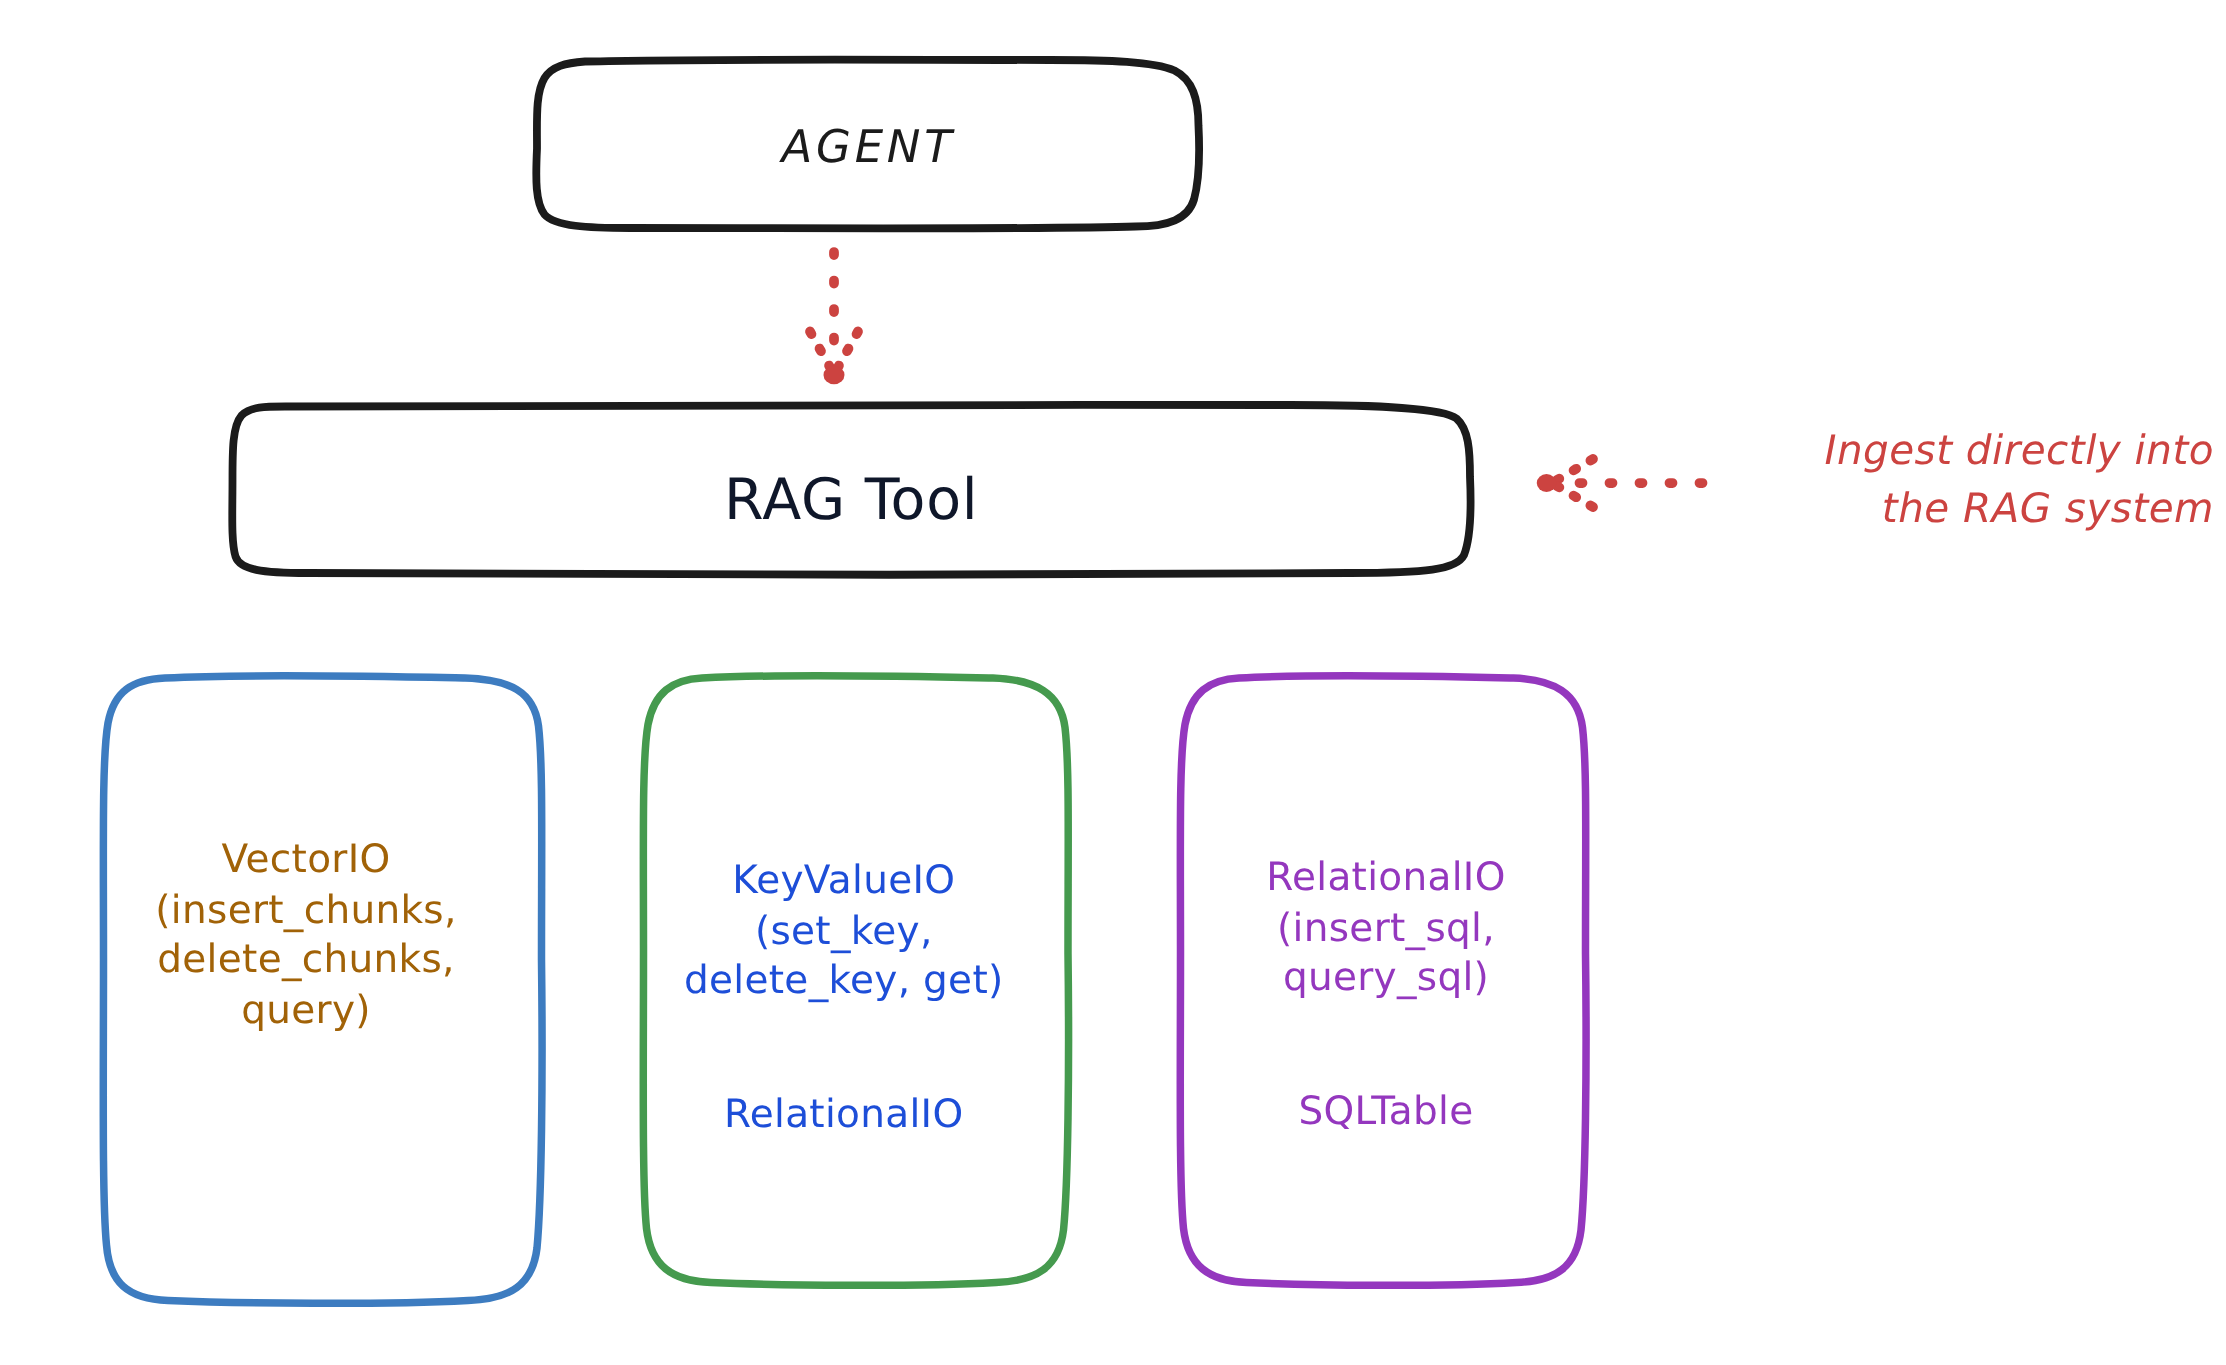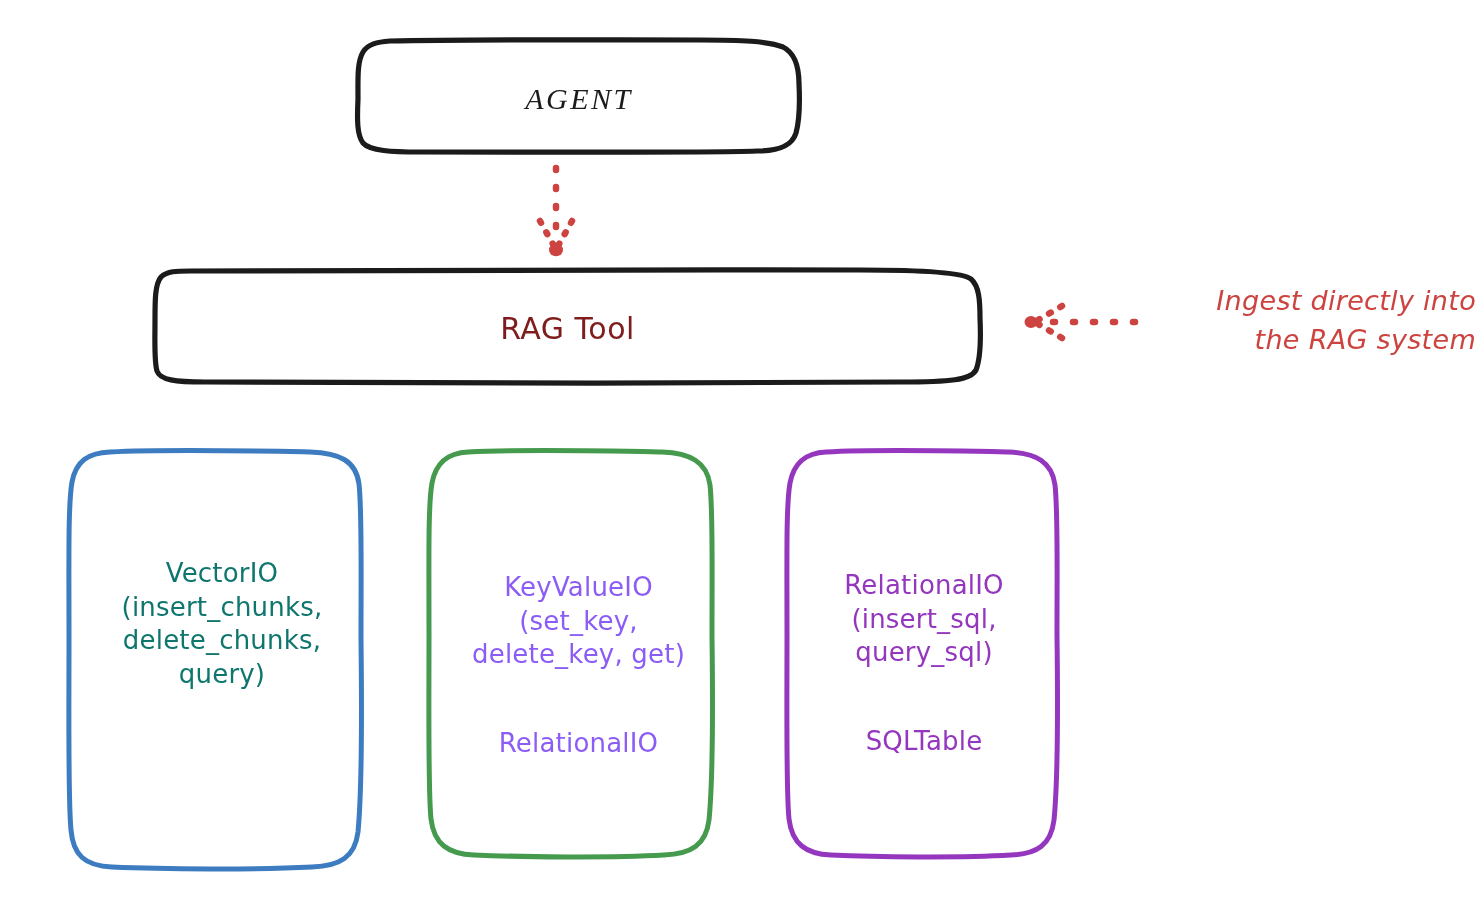--- a/index.html
+++ b/index.html
@@ -36,45 +36,44 @@
     white-space: pre-line;
     letter-spacing: 0.2px;
   }
 
   .title-text {
     font-size: 30px;
     font-weight: 400;
     color: #1b1b1b;
     font-style: italic;
     letter-spacing: 2.5px;
-    font-family: Liberation Serif, serif;
   }
 
   .plain-title {
-    font-size: 30px;
+    font-size: 38px;
     font-weight: 400;
-    color: #7f1d1d;
+    color: #0f172a;
     font-style: normal;
     letter-spacing: 0.5px;
   }
 
   .leaf-text {
     font-size: 26px;
     font-weight: 400;
   }
 
   .leaf-sub {
     font-size: 26px;
     font-weight: 400;
     margin-top: 34px;
   }
   #agent-label     { left: 358px; top: 79px;  width: 442px; }
   #ragtool-label   { left: 155px; top: 309px; width: 825px; }
-  #vectorio-text   { left: 76px;  top: 536px; width: 292px; color: #0f766e; text-align: center; }
-  #keyvalue-text   { left: 436px; top: 550px; width: 285px; color: #8b5cf6; }
+  #vectorio-text   { left: 58px;  top: 536px; width: 292px; color: #a16207; text-align: center; }
+  #keyvalue-text   { left: 420px; top: 550px; width: 285px; color: #1d4ed8; }
   #relational-text { left: 788px; top: 548px; width: 272px; color: #9437be; text-align: center; }
 
   #ingest-note {
     left: 1146px; top: 281px; width: 330px;
     color: #cc4340;
     font-size: 27px;
     line-height: 1.45;
     text-align: right;
     font-style: italic;
     letter-spacing: 0.3px;

